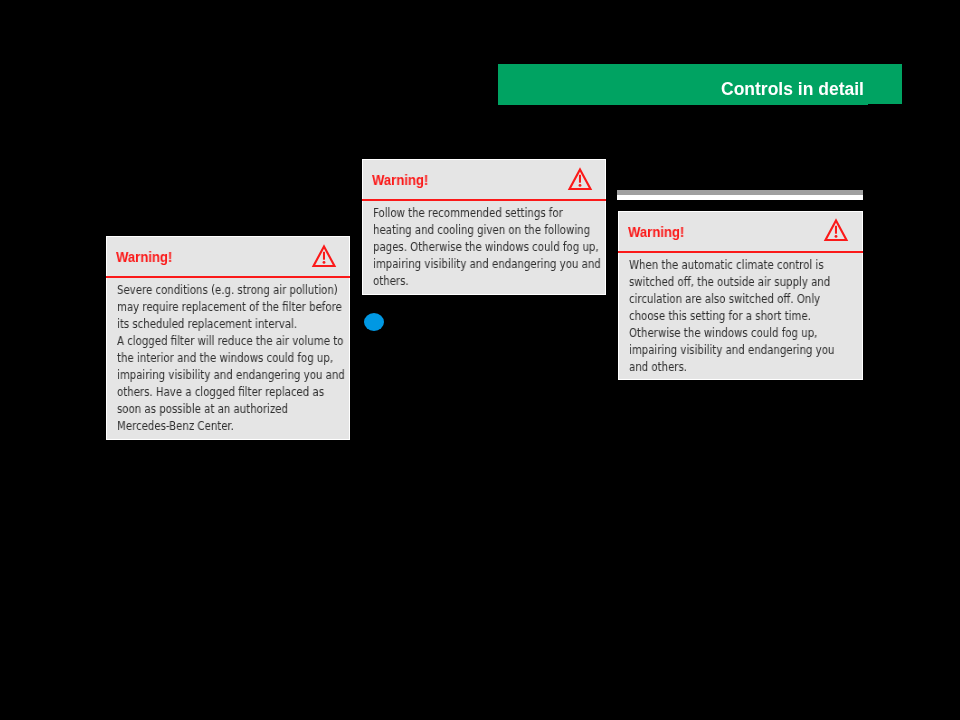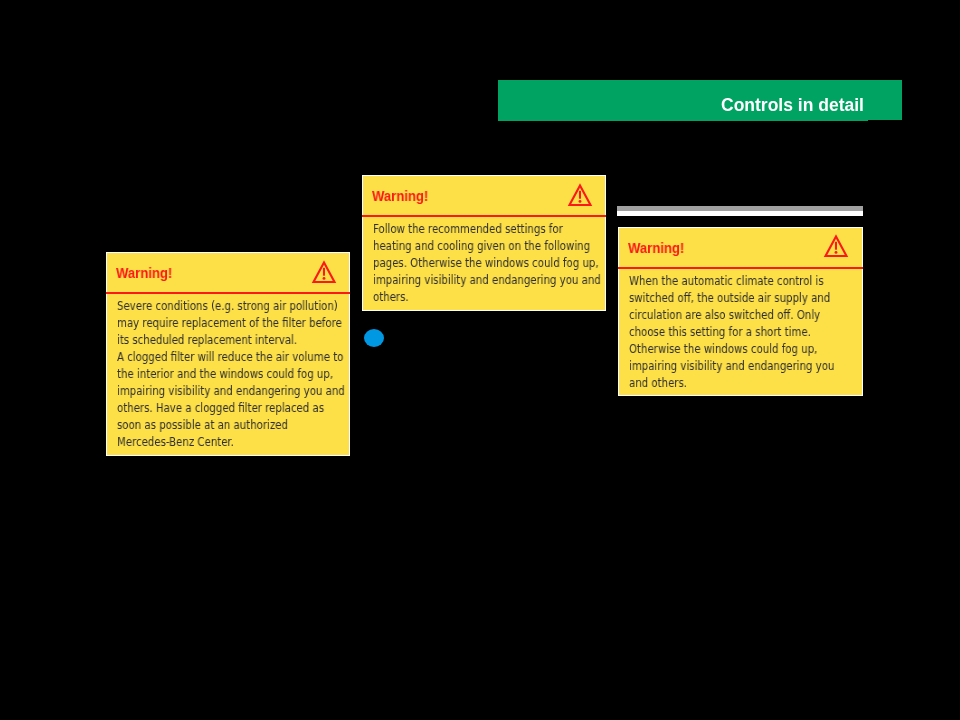--- a/index.html
+++ b/index.html
@@ -1,31 +1,31 @@
 <!DOCTYPE html>
 <html><head>
 <meta charset="utf-8">
 <title>Controls in detail</title>
 <style>
   html,body{margin:0;padding:0;}
   body{width:960px;height:720px;background:#000000;overflow:hidden;
        font-family:"DejaVu Sans","Liberation Sans",sans-serif;
        -webkit-font-smoothing:antialiased;}
   .page{position:relative;width:960px;height:605px;background:#000000;
-        overflow:hidden;margin-top:16px;}
+        overflow:hidden;}
   .hdr-title,.wtitle,.wbody,.pagenum-text,.wm{will-change:transform;}
   .abs{position:absolute;}
 
   
   .hdr-band{background:#00a362;}
   .hdr-title{color:#ffffff;font-weight:bold;font-size:17.5px;line-height:17.5px;
              white-space:nowrap;font-family:"Liberation Sans",sans-serif;}
 
   
-  .wbox{background:#fde047;box-sizing:border-box;border:1px solid #ffffff;}
+  .wbox{background:#e5e5e5;box-sizing:border-box;border:1px solid #ffffff;}
   .wtitle{color:#fb1a1a;font-weight:bold;font-size:14.4px;line-height:14.4px;
           white-space:nowrap;font-family:"Liberation Sans",sans-serif;
           transform:scaleX(0.91);transform-origin:left top;}
   .wrule{background:#fb1a1a;}
   .wbody{color:#2e2e2e;font-size:12.5px;line-height:17px;
          font-family:"DejaVu Sans",sans-serif;font-stretch:condensed;
          white-space:pre;transform:scaleX(0.905);transform-origin:left top;}
 
   
   .pagenum-box{background:#ef4444;}

